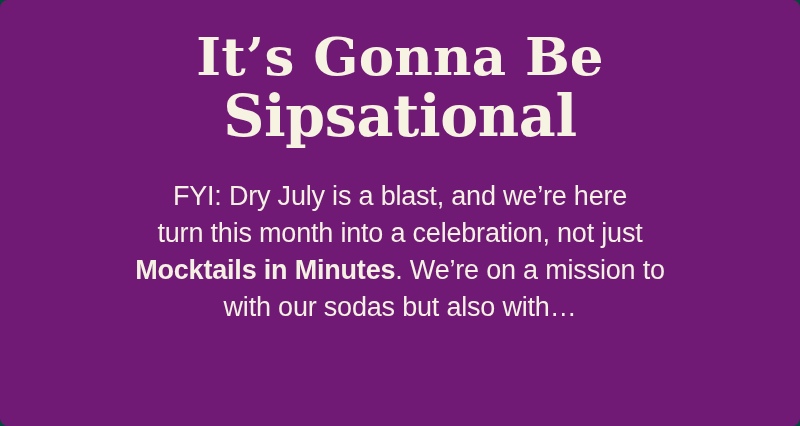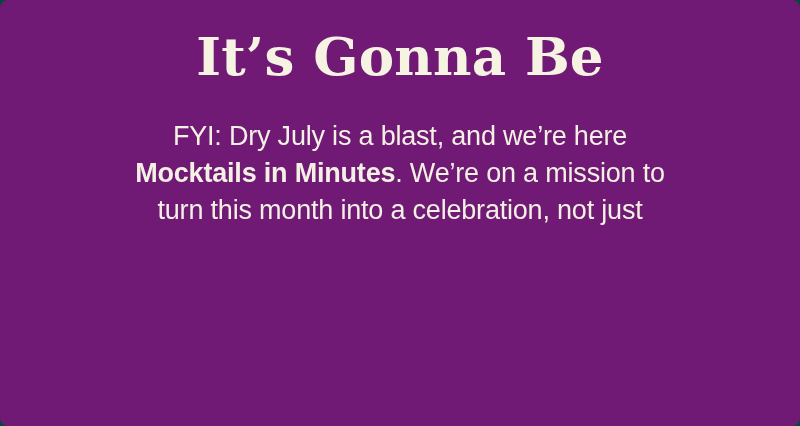--- a/index.html
+++ b/index.html
@@ -72,21 +72,23 @@
     font-weight: 700;
   }
 </style>
 </head>
 <body>
 
 <div class="promo-card">
 
   <h1 class="headline">
     <span class="hl-line hl-line-1">It’s Gonna Be</span>
+    <span class="hl-line hl-line-2">Sipsational</span>
   </h1>
 
   <p class="body-copy">
     <span class="line">FYI: Dry July is a blast, and we’re here</span>
+    <span class="line">turn this month into a celebration, not just</span>
     <span class="line"><span class="emphasis">Mocktails in Minutes</span><span>. We’re on a mission to</span></span>
-    <span class="line">turn this month into a celebration, not just</span>
+    <span class="line">with our sodas but also with…</span>
   </p>
 
 </div>
 
 </body></html>

